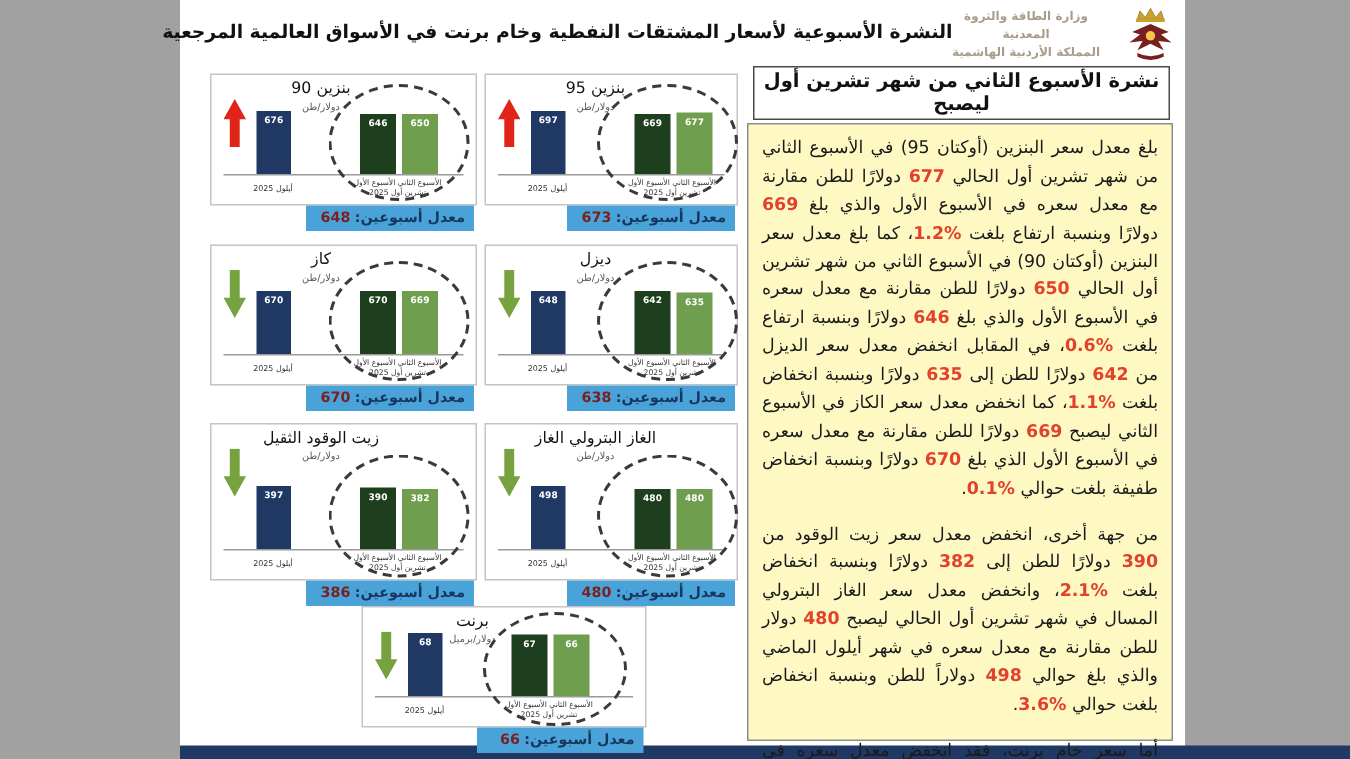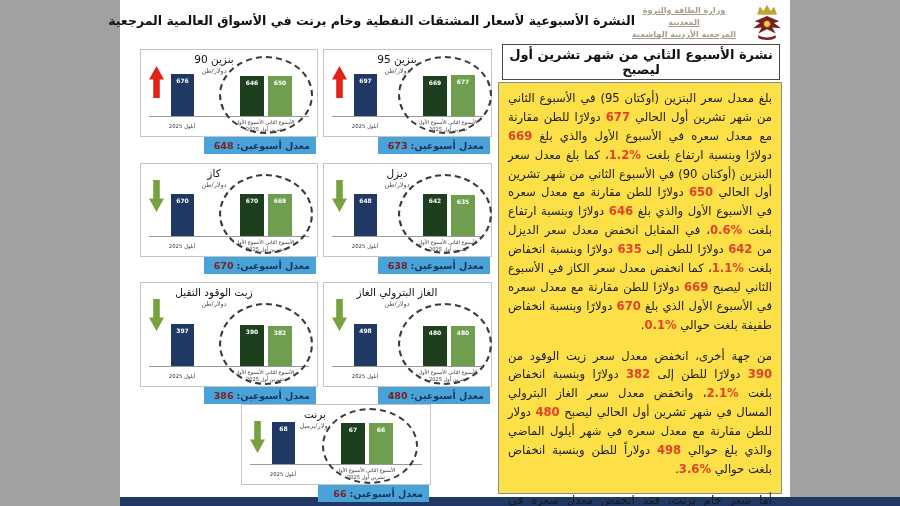--- a/index.html
+++ b/index.html
@@ -12,21 +12,21 @@
   .bottom-bar{position:absolute;left:120px;top:497px;width:780px;height:9px;background:#203864;}
 
   
   .page-title{
     position:absolute;left:285px;top:13px;width:350px;text-align:left;
     font-size:12.5px;font-weight:bold;color:#111;direction:rtl;white-space:nowrap;
   }
   .logo{position:absolute;left:626px;top:2px;width:162px;height:42px;
     display:flex;align-items:center;justify-content:flex-end;gap:4px;}
   .logo-text{text-align:center;direction:rtl;color:#a79d8a;font-weight:bold;
-    font-size:8px;line-height:1.5;text-decoration:underline;}
+    font-size:8px;line-height:1.5;}
   .logo-emblem{width:42px;height:40px;flex:0 0 auto;}
 
   
   .chart{position:absolute;background:#fff;border:1px solid #c4c4c4;direction:ltr;}
   .c-title{position:absolute;top:3px;left:14px;width:118px;text-align:center;
     font-weight:normal;font-size:10.5px;color:#111;direction:rtl;white-space:nowrap;z-index:4;}
   .c-unit{position:absolute;top:17px;left:14px;width:118px;text-align:center;
     font-size:6.5px;color:#555;direction:rtl;z-index:4;}
   .baseline{position:absolute;left:8px;right:8px;bottom:19px;border-bottom:1px solid #9a9a9a;}
   .bar{position:absolute;bottom:20px;z-index:2;}
@@ -52,39 +52,39 @@
   .avg-label{color:#17365d;}
   .avg-num{color:#7b2020;}
 
   
   .panel-header{
     position:absolute;left:502px;top:44px;width:276px;height:34px;background:#fff;
     border:1.5px solid #4a4a4a;display:flex;align-items:center;justify-content:center;
     font-size:13px;font-weight:bold;color:#111;direction:rtl;text-align:center;
   }
   .panel-body{
-    position:absolute;left:498px;top:82px;width:284px;height:412px;background:#fde047;
+    position:absolute;left:498px;top:82px;width:284px;height:412px;background:#fef9c3;
     border:1px solid #8c8c8c;box-sizing:border-box;padding:6px 9px;
     direction:rtl;text-align:justify;font-size:11.6px;line-height:1.63;color:#1a1a1a;
   }
   .panel-body p{margin:0 0 12px 0;}
   .panel-body .red{color:#e2422c;font-weight:bold;}
 </style>
 </head>
 <body>
 
 <div class="page"></div>
 <div class="bottom-bar"></div>
 
 <div class="page-title">النشرة الأسبوعية لأسعار المشتقات النفطية وخام برنت في الأسواق العالمية المرجعية</div>
 
 <div class="logo">
   <div class="logo-text">
     <div>وزارة الطاقة والثروة المعدنية</div>
-    <div>المرجعية الأردنية الهاشمية</div>
+    <div>المملكة الأردنية الهاشمية</div>
   </div>
   <svg class="logo-emblem" viewBox="0 0 48 44">
     <path d="M14 10 L16 4 L20 9 L24 2 L28 9 L32 4 L34 10 Z" fill="#c9a227" stroke="#8a6d1d" stroke-width="0.5"></path>
     <rect x="13" y="10" width="22" height="2.5" fill="#c9a227"></rect>
     <path d="M24 14 L10 20 L16 22 L8 28 L18 27 L14 34 L24 29 L34 34 L30 27 L40 28 L32 22 L38 20 Z" fill="#7a1f1f"></path>
     <circle cx="24" cy="23" r="4" fill="#f2c94c" stroke="#7a1f1f" stroke-width="0.8"></circle>
     <path d="M14 36 Q24 41 34 36 L34 39 Q24 44 14 39 Z" fill="#7a1f1f"></path>
   </svg>
 </div>
 

